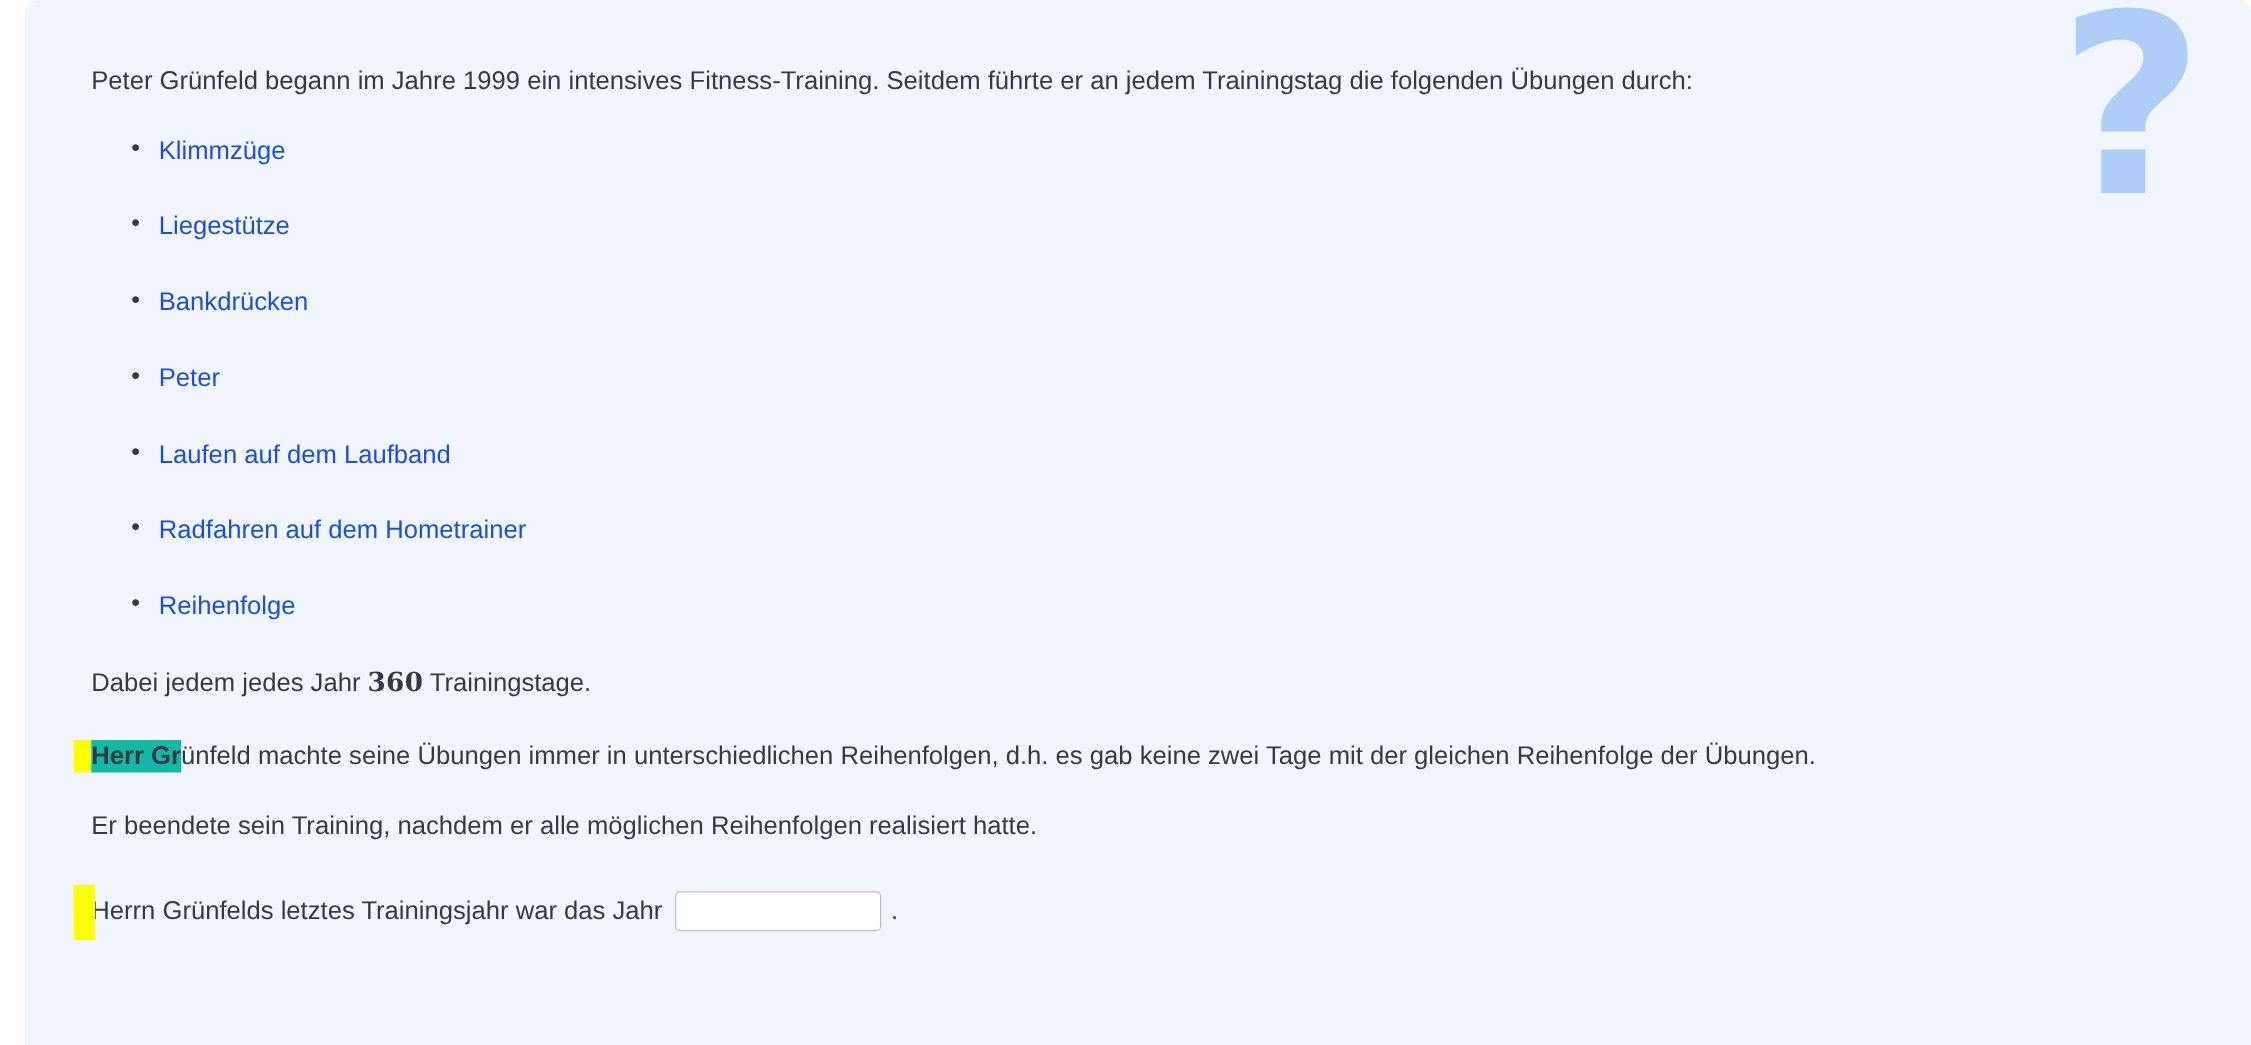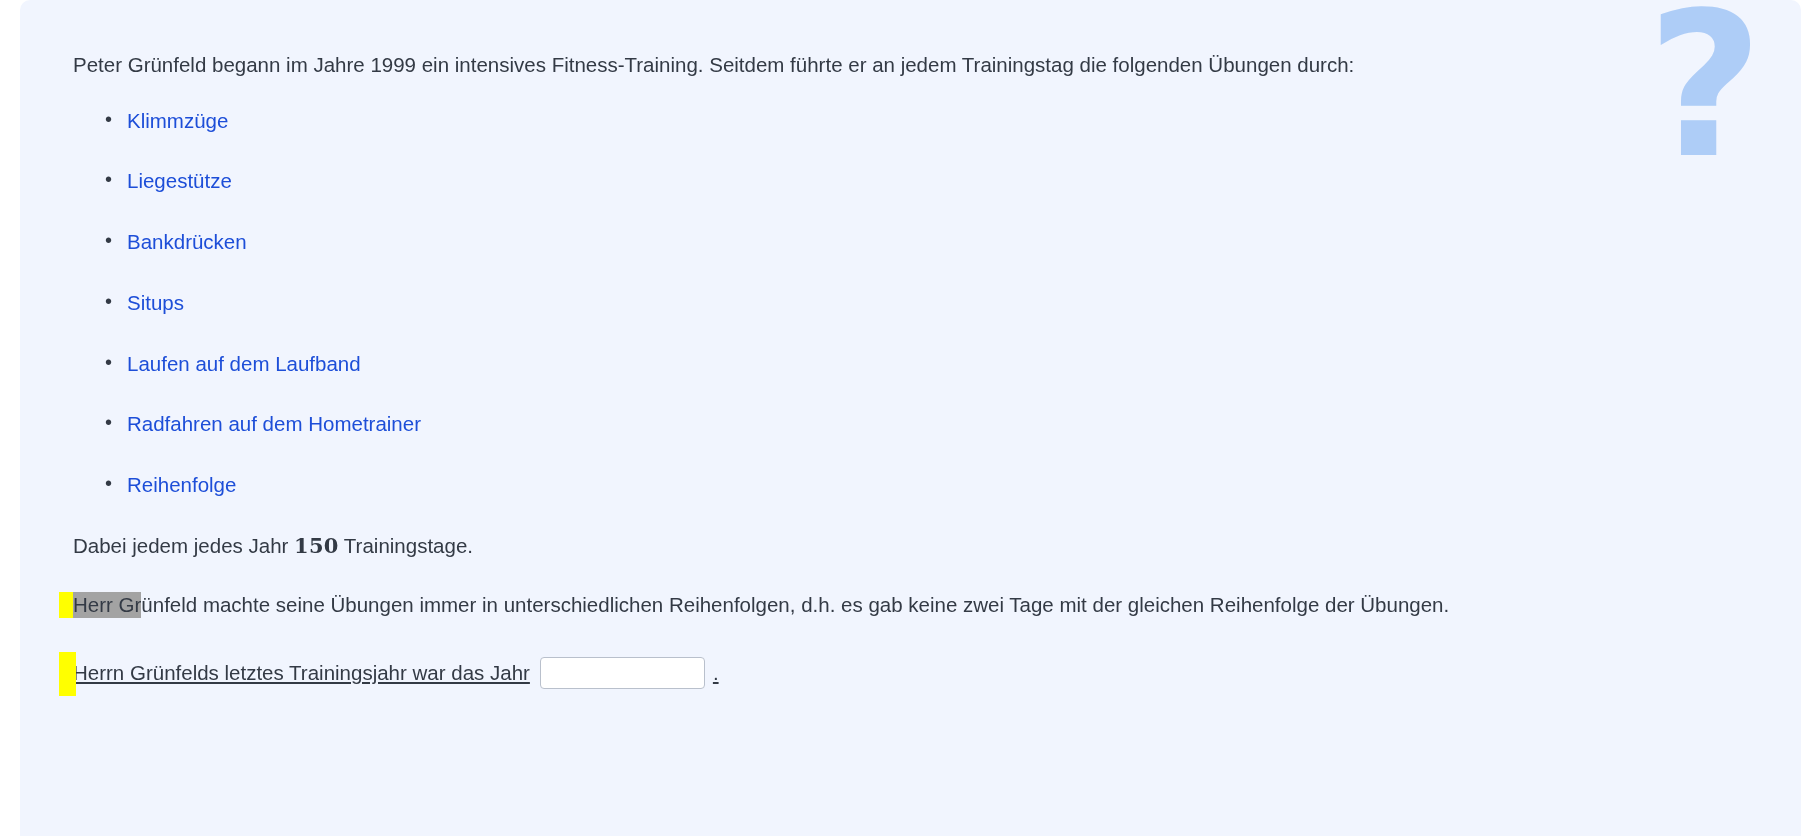--- a/index.html
+++ b/index.html
@@ -83,23 +83,24 @@
     font-family: "DejaVu Serif", serif;
     font-weight: bold;
     font-size: 21px;
     letter-spacing: 0.2px;
   }
   .line-hl {
     margin: 29px 0 0 0;
     font-size: 20.5px;
   }
   .hl {
-    background: #a3a3a3;
+    background: #14b8a6;
     padding: 1px 0 2px 0;
     box-shadow: -14px 0 0 #ffff00;
+    font-weight: bold;
   }
   .line-plain {
     margin: 26px 0 0 0;
     font-size: 20.5px;
   }
   .question {
     margin: 37px 0 0 0;
     font-size: 20.5px;
     font-weight: bold;
     color: #2b313b;
@@ -117,21 +118,20 @@
   .question .qtext {
     position: relative;
     z-index: 1;
   }
   .answer-row {
     margin: 37px 0 0 0;
     font-size: 20.5px;
     display: flex;
     align-items: center;
     gap: 0;
-    text-decoration: underline;
   }
   .answer-row .label {
     margin-right: 10px;
   }
   .answer-input {
     width: 165px;
     height: 32px;
     border: 1px solid #b9c0cc;
     border-radius: 4px;
     background: #ffffff;
@@ -155,30 +155,31 @@
     <div class="qmark">?</div>
 
     <div class="content">
 
       <p class="intro">Peter Grünfeld begann im Jahre 1999 ein intensives Fitness-Training. Seitdem führte er an jedem Trainingstag die folgenden Übungen durch:</p>
 
       <ul class="exercises">
         <li>Klimmzüge</li>
         <li>Liegestütze</li>
         <li>Bankdrücken</li>
-        <li>Situps</li>
+        <li>Peter</li>
         <li>Laufen auf dem Laufband</li>
         <li>Radfahren auf dem Hometrainer</li>
         <li>Reihenfolge</li>
       </ul>
 
-      <p class="days-line"><span>Dabei jedem jedes Jahr </span><span class="num">150</span><span> Trainingstage.</span></p>
+      <p class="days-line"><span>Dabei jedem jedes Jahr </span><span class="num">360</span><span> Trainingstage.</span></p>
 
       <p class="line-hl"><span class="hl">Herr Gr</span><span>ünfeld machte seine Übungen immer in unterschiedlichen Reihenfolgen, d.h. es gab keine zwei Tage mit der gleichen Reihenfolge der Übungen.</span></p>
 
+      <p class="line-plain">Er beendete sein Training, nachdem er alle möglichen Reihenfolgen realisiert hatte.</p>
 
       <p class="question"><span class="hlmark"></span></p>
 
       <div class="answer-row">
         <span class="label">Herrn Grünfelds letztes Trainingsjahr war das Jahr</span>
         <input class="answer-input" type="text" value="" placeholder="" style="">
         <span class="period">.</span>
       </div>
 
     </div>

